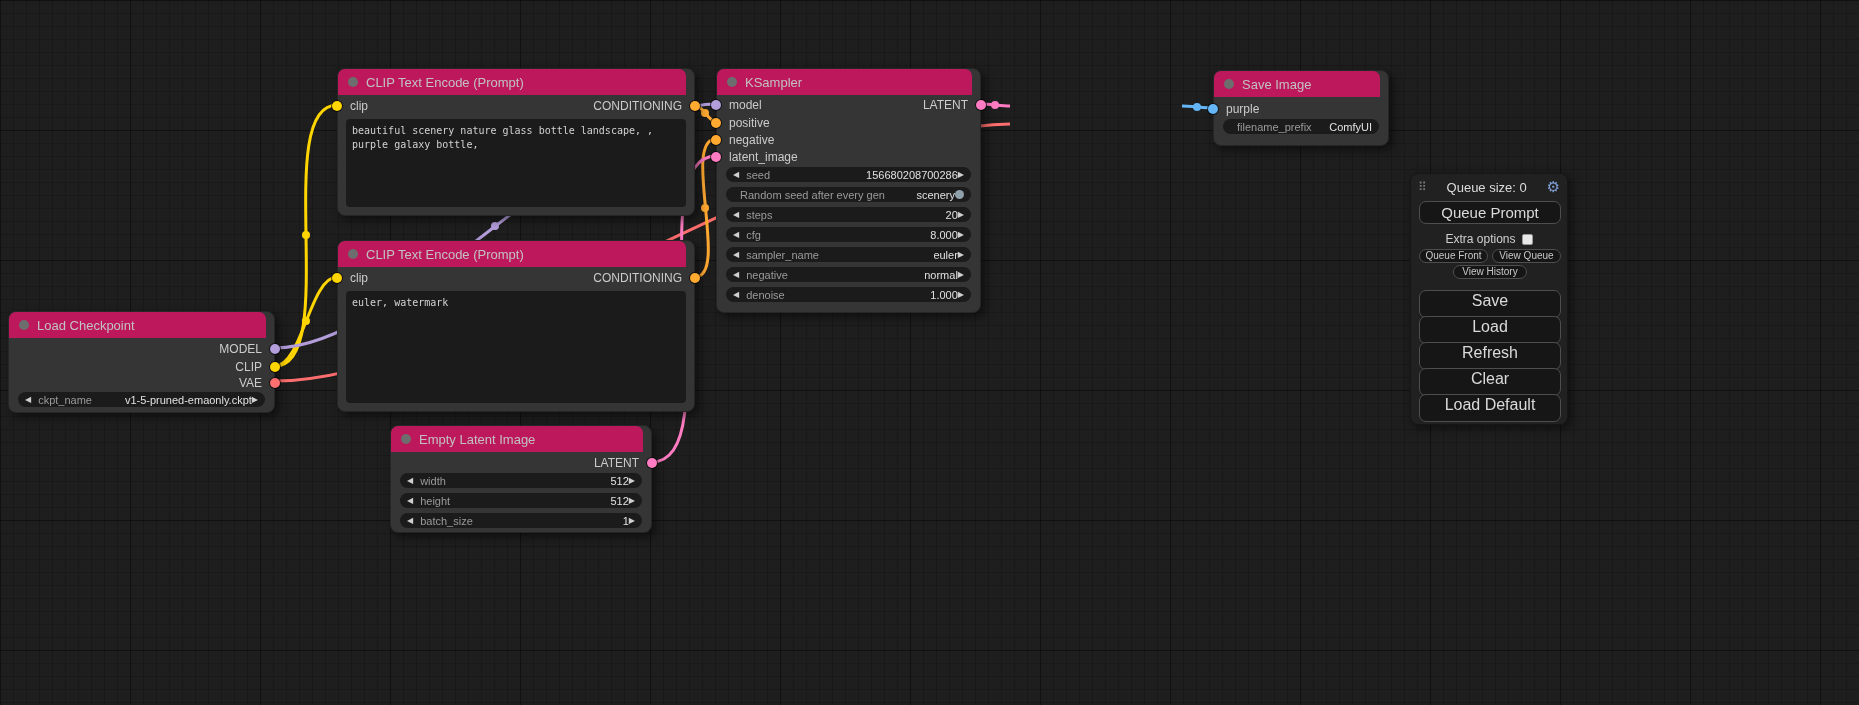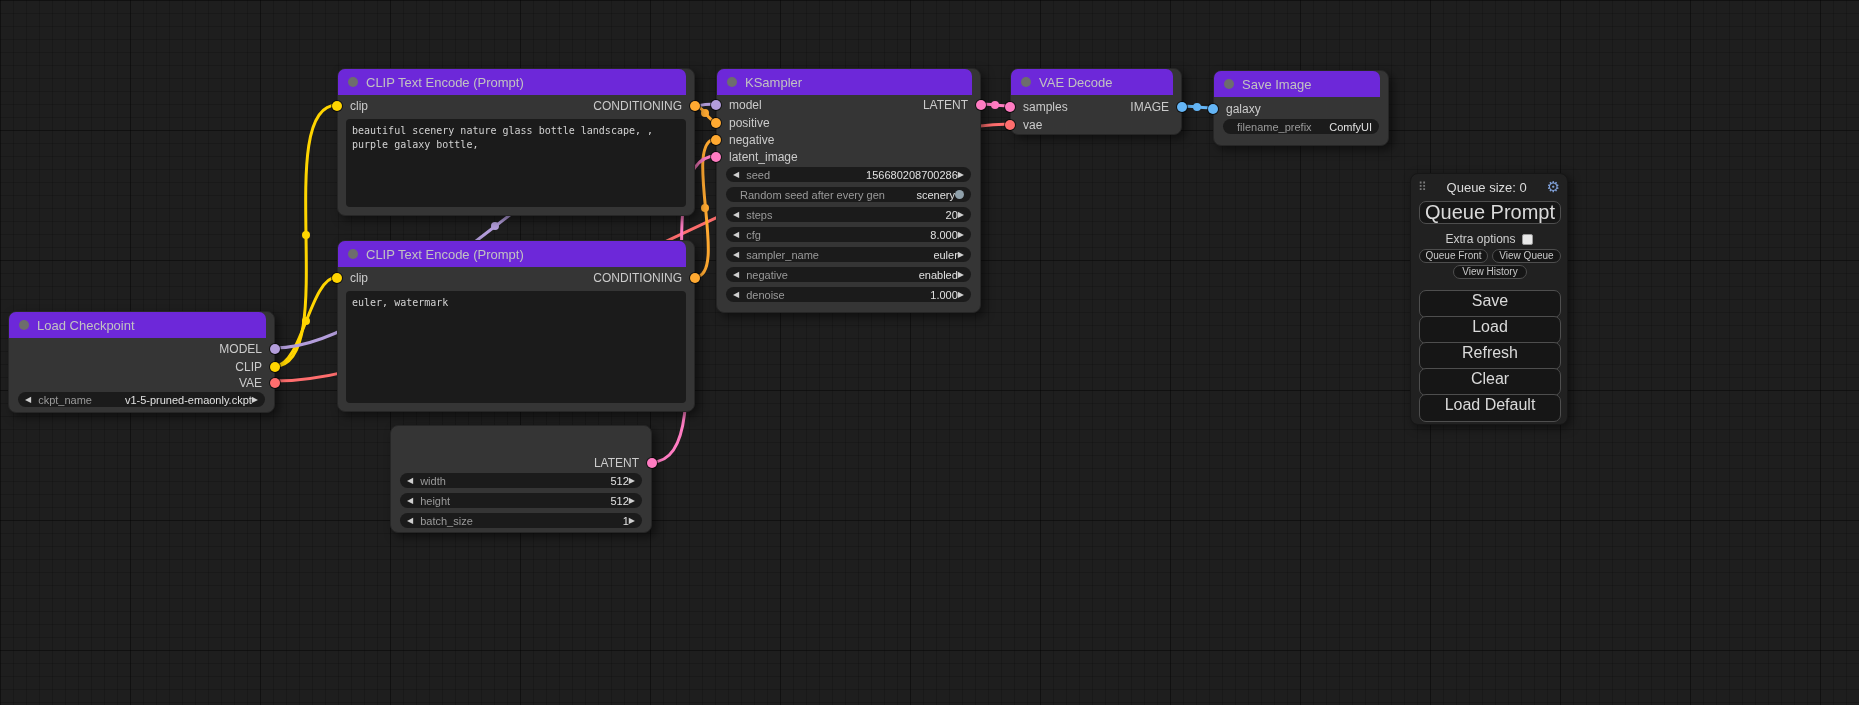--- a/index.html
+++ b/index.html
@@ -20,21 +20,21 @@
   svg.links { position:absolute; left:0; top:0; z-index:1; }
   svg.links path { fill:none; stroke-width:3; }
 
   .node {
     position:absolute; z-index:2;
     background:#353535; border:1px solid #262626; border-radius:8px;
     box-shadow:4px 4px 10px rgba(0,0,0,.5);
   }
   .ntitle {
     position:absolute; top:0; left:0; right:8px; height:26px;
-    background:#6d28d9; border-radius:7px 7px 0 0;
+    background:#be185d; border-radius:7px 7px 0 0;
     display:flex; align-items:center;
     color:#c2c2c2; font-size:13px;
   }
   .tdot { width:10px; height:10px; border-radius:50%; background:#6d6d6d; margin:0 8px 0 10px; flex:0 0 auto; }
 
   .slot { position:absolute; left:0; right:0; height:18px; line-height:18px; font-size:12px; color:#cbcbcb; }
   .slot .port {
     position:absolute; top:50%; margin-top:-5px; width:10px; height:10px;
     border-radius:50%; box-shadow:0 0 0 1px rgba(0,0,0,.65);
   }
@@ -71,21 +71,21 @@
   .phead { position:absolute; top:4px; left:0; right:0; height:18px; display:flex; align-items:center; padding:0 7px; }
   .pdrag { color:#7a7a7a; font-size:12px; cursor:grab; }
   .ptitle { flex:1; text-align:center; font-size:13px; color:#dcdcdc; }
   .pgear { color:#7f9fd6; font-size:15px; cursor:pointer; }
   .pbtn {
     position:absolute; left:8px; width:142px; height:28px;
     background:#161616; border:1px solid #4e4e4e; border-radius:7px;
     color:#dadada; font-size:16px; text-align:center; line-height:19px; cursor:pointer;
     font-family:"Liberation Sans", sans-serif;
   }
-  .pbtn.qp { height:23px; line-height:21px; font-size:20px; }
+  .pbtn.qp { height:23px; line-height:21px; font-size:15px; }
   .extra { position:absolute; top:58px; left:0; right:0; height:14px; display:flex; align-items:center; justify-content:center; gap:6px; font-size:12px; color:#cfcfcf; }
   .checkbox { width:11px; height:11px; background:#e9e9e9; border:1px solid #9a9a9a; border-radius:2px; cursor:pointer; }
   .sbtn {
     position:absolute; height:14px; background:#161616; border:1px solid #4e4e4e; border-radius:7px;
     color:#c8c8c8; font-size:10px; text-align:center; line-height:12px; cursor:pointer;
   }
 </style>
 </head>
 <body>
 
@@ -163,20 +163,24 @@
       <span class="slabel">clip</span>
     </div>
     <div class="slot out" style="top:28px">
       <span class="slabel">CONDITIONING</span>
       <span class="port" style="background-color: rgb(255, 169, 49);"></span>
     </div>
     <div class="ta">euler, watermark</div>
   </div>
 
   <div class="node" style="left:390px;top:425px;width:262px;height:108px">
+    <div class="ntitle">
+      <span class="tdot"></span>
+      <span>Empty Latent Image</span>
+    </div>
     <div class="slot out" style="top:28px">
       <span class="slabel">LATENT</span>
       <span class="port" style="background-color: rgb(255, 124, 194);"></span>
     </div>
     <div class="widget" style="top:47px">
       <span class="warr">◀</span>
       <span class="wlabel">width</span>
       <span class="wvalue">512</span>
       <span class="warr">▶</span>
     </div>
@@ -244,58 +248,40 @@
     </div>
     <div class="widget" style="top:178px">
       <span class="warr">◀</span>
       <span class="wlabel">sampler_name</span>
       <span class="wvalue">euler</span>
       <span class="warr">▶</span>
     </div>
     <div class="widget" style="top:198px">
       <span class="warr">◀</span>
       <span class="wlabel">negative</span>
-      <span class="wvalue">enabled</span>
+      <span class="wvalue">normal</span>
       <span class="warr">▶</span>
     </div>
     <div class="widget" style="top:218px">
       <span class="warr">◀</span>
       <span class="wlabel">denoise</span>
       <span class="wvalue">1.000</span>
       <span class="warr">▶</span>
     </div>
   </div>
 
-  <div class="node" style="left:1010px;top:68px;width:172px;height:67px">
-    <div class="ntitle">
-      <span class="tdot"></span>
-      <span>VAE Decode</span>
-    </div>
-    <div class="slot in" style="top:29px">
-      <span class="port" style="background-color: rgb(255, 124, 194);"></span>
-      <span class="slabel">samples</span>
-    </div>
-    <div class="slot out" style="top:29px">
-      <span class="slabel">IMAGE</span>
-      <span class="port" style="background-color: rgb(100, 181, 246);"></span>
-    </div>
-    <div class="slot in" style="top:47px">
-      <span class="port" style="background-color: rgb(255, 110, 110);"></span>
-      <span class="slabel">vae</span>
-    </div>
-  </div>
 
   <div class="node" style="left:1213px;top:70px;width:176px;height:76px">
     <div class="ntitle">
       <span class="tdot"></span>
       <span>Save Image</span>
     </div>
     <div class="slot in" style="top:29px">
       <span class="port" style="background-color: rgb(100, 181, 246);"></span>
-      <span class="slabel">galaxy</span>
+      <span class="slabel">purple</span>
     </div>
     <div class="widget" style="top:48px">
       <span class="wlabel noarrow">filename_prefix</span>
       <span class="wvalue">ComfyUI</span>
     </div>
   </div>
 
   <div class="panel">
     <div class="phead">
       <span class="pdrag">⠿</span>

